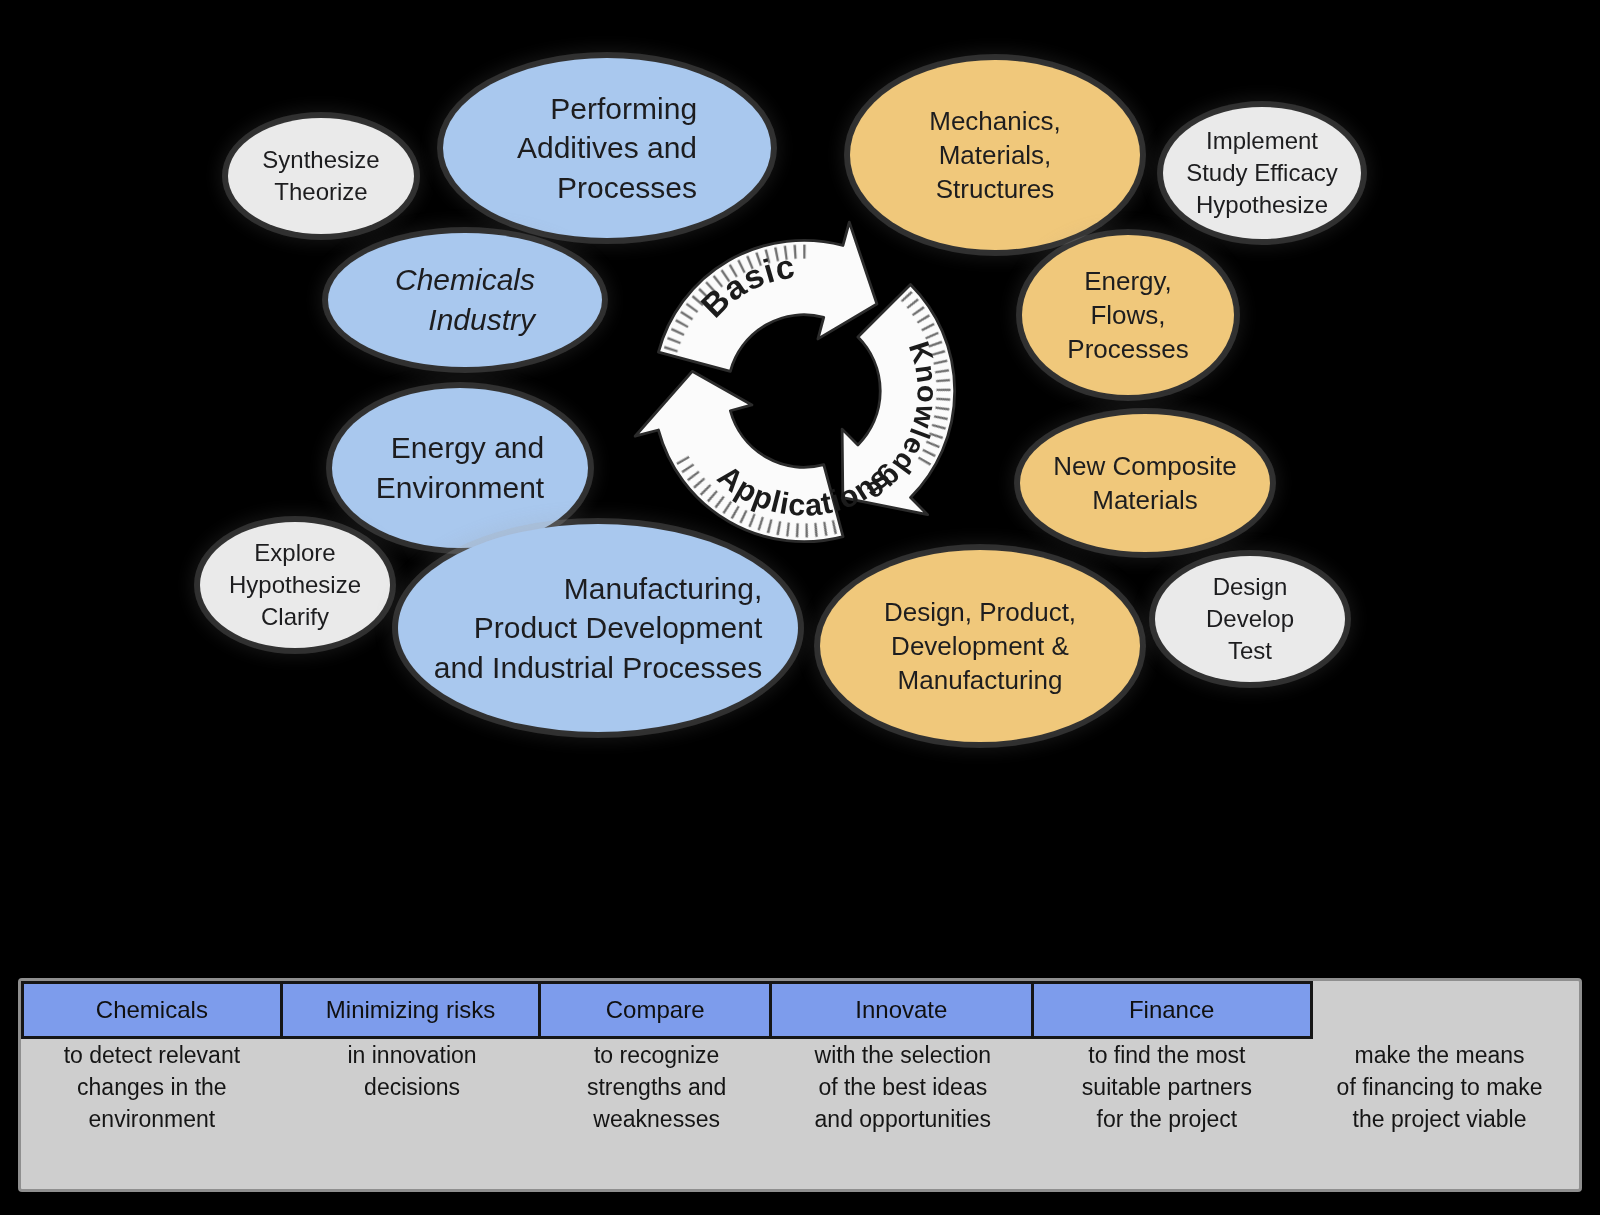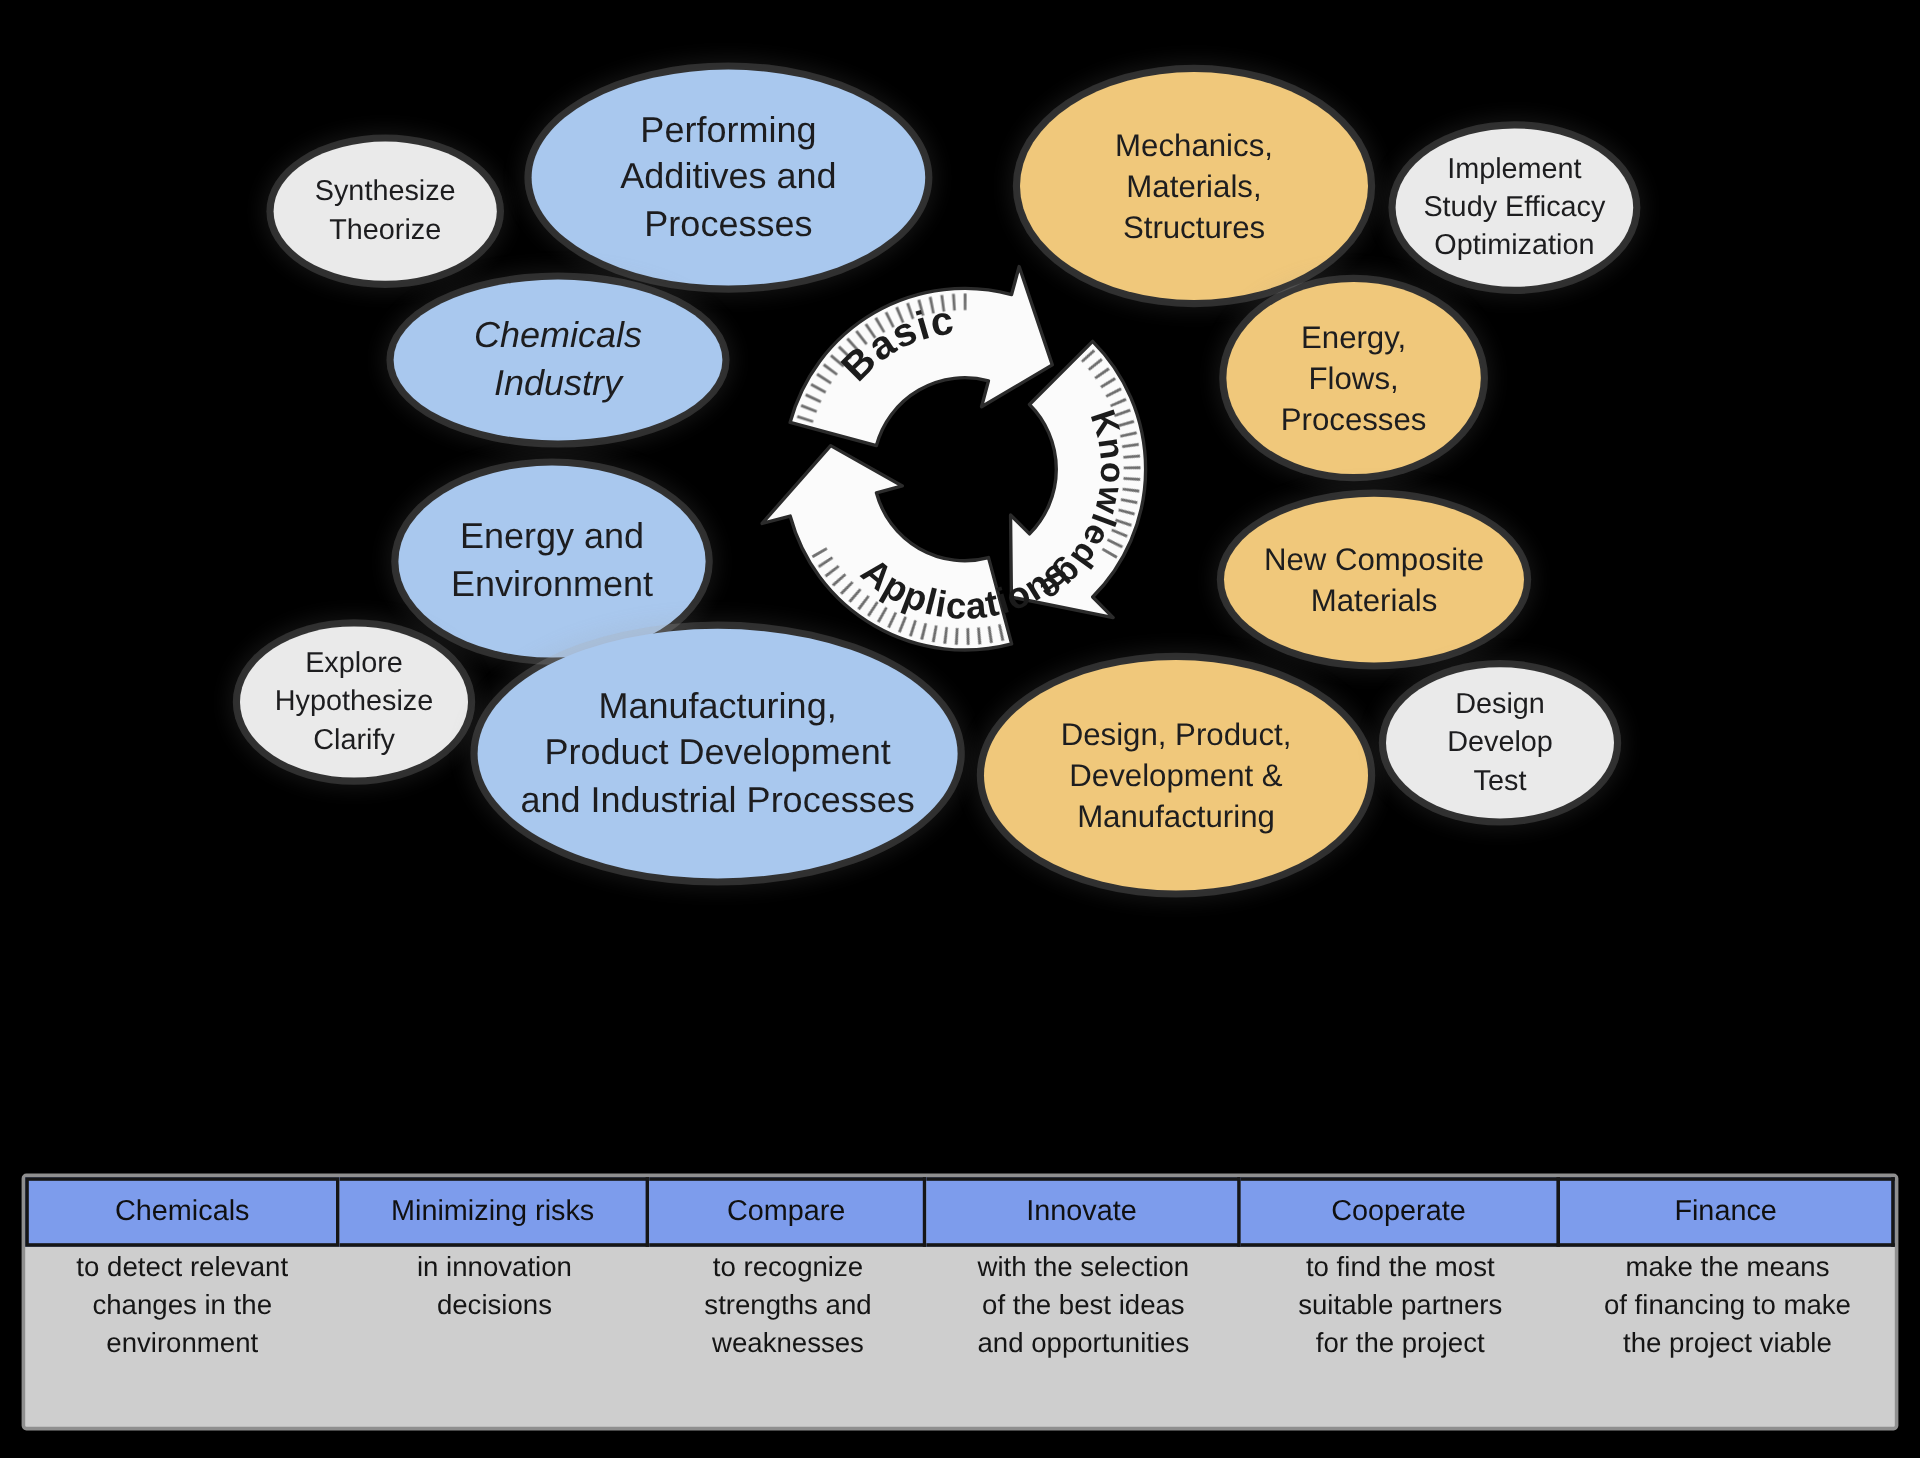--- a/index.html
+++ b/index.html
@@ -21,21 +21,21 @@
     display: flex;
     align-items: center;
     justify-content: center;
     text-align: center;
     border-radius: 50%;
     white-space: pre-line;
     color: #1d1d1f;
     line-height: 1.32;
     box-shadow: 0 0 0 6px rgba(175,175,175,0.22), 0 0 16px 10px rgba(150,150,150,0.12);
   }
-  .bubble.blue   { background: #a9c8ee; font-size: 30px; }
+  .bubble.blue   { background: #a9c8ee; font-size: 30px; text-align: right; }
   .bubble.orange { background: #f0c87b; font-size: 26px; }
   .bubble.gray   { background: #eaeaea; font-size: 24px; }
 
   
   #cycle-svg {
     position: absolute;
     left: 618px;
     top: 205px;
     width: 372px;
     height: 372px;
@@ -101,21 +101,21 @@
   <div class="bubble blue" style="left:443px;  top:58px;  width:328px; height:180px;">Performing
 Additives and
 Processes</div>
 
   <div class="bubble orange" style="left:850px;  top:60px;  width:290px; height:190px;">Mechanics,
 Materials,
 Structures</div>
 
   <div class="bubble gray" style="left:1163px; top:107px; width:198px; height:132px;">Implement
 Study Efficacy
-Optimization</div>
+Hypothesize</div>
 
   <div class="bubble blue" style="left:328px;  top:233px; width:274px; height:134px;font-style:italic;">Chemicals
 Industry</div>
 
   <div class="bubble orange" style="left:1022px; top:235px; width:212px; height:160px;">Energy,
 Flows,
 Processes</div>
 
   <div class="bubble blue" style="left:332px;  top:388px; width:256px; height:160px;">Energy and
 Environment</div>
@@ -172,21 +172,20 @@
       </text>
     </g>
   </svg>
 
   <div class="matrix">
     <div class="thead">
       <div class="th c0">Chemicals</div>
       <div class="th c1">Minimizing risks</div>
       <div class="th c2">Compare</div>
       <div class="th c3">Innovate</div>
-      <div class="th c4">Cooperate</div>
       <div class="th c5">Finance</div>
     </div>
     <div class="tbody">
       <div class="td c0">to detect relevant
 changes in the
 environment</div>
       <div class="td c1">in innovation
 decisions</div>
       <div class="td c2">to recognize
 strengths and

